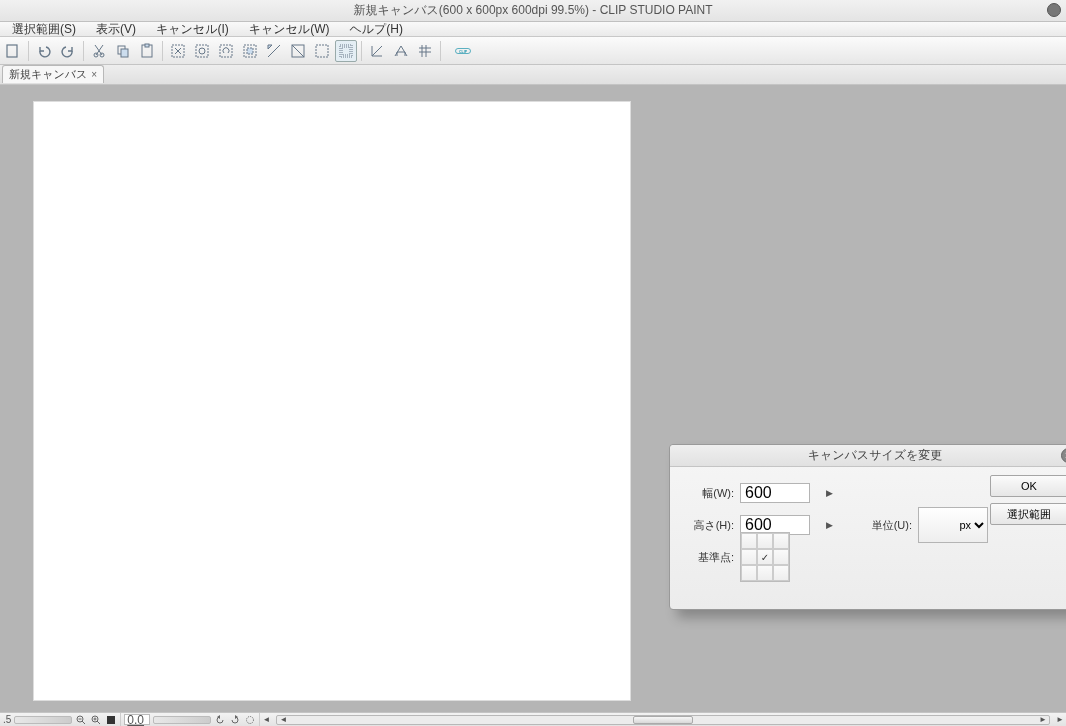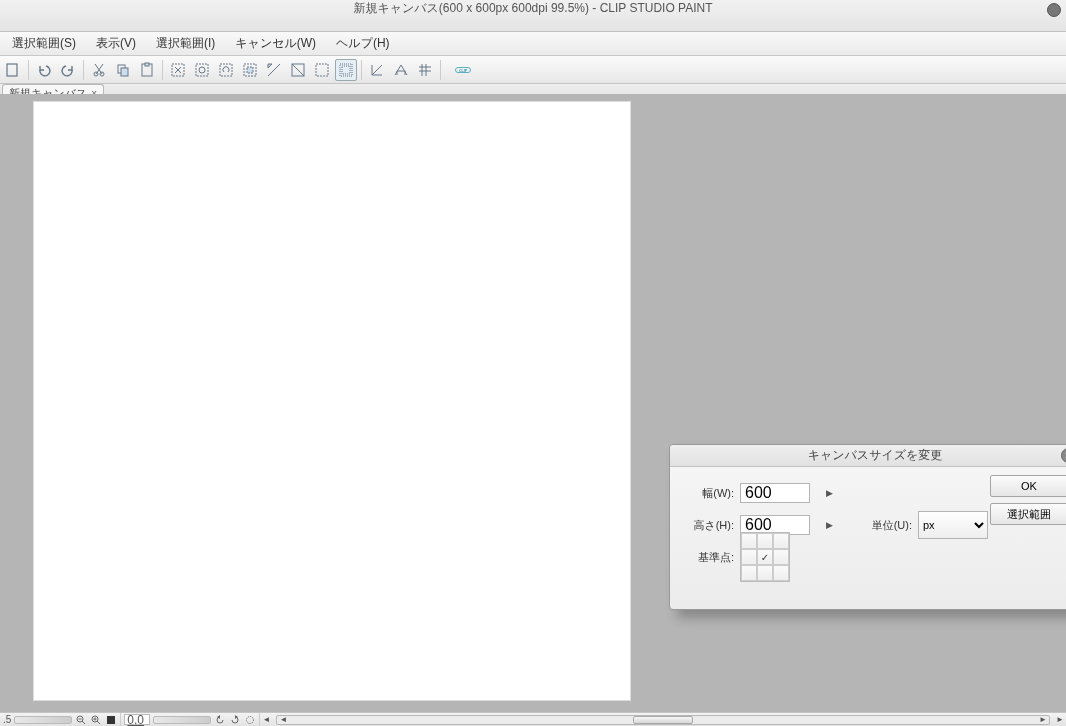--- a/index.html
+++ b/index.html
@@ -1,21 +1,21 @@
 <!DOCTYPE html>
 <html><head>
 <meta charset="utf-8">
 <style>
 * { box-sizing: border-box; margin: 0; padding: 0; font-family: "Meiryo", "MS Gothic", sans-serif; }
 html, body { width: 1066px; height: 726px; overflow: hidden; background: #b5b5b5; }
 
-.titlebar { height: 32px; background: linear-gradient(#f1f1f1,#e4e4e4); border-bottom: 1px solid #c0c0c0; display: flex; justify-content: center; font-size: 12px; color: #555; position: relative; }
+.titlebar { height: 22px; background: linear-gradient(#f1f1f1,#e4e4e4); border-bottom: 1px solid #c0c0c0; display: flex; align-items: center; justify-content: center; font-size: 12px; color: #555; position: relative; }
 .titlebar .circle { position:absolute; right:5px; top:3px; width:14px; height:14px; border-radius:50%; background:#777; border:1px solid #555; }
 
-.menubar { height: 24px; background: linear-gradient(#f9f9f9,#eaeaea); border-bottom: 1px solid #c8c8c8; display:flex; align-items:center; font-size:12px; color:#333; padding-left:2px; }
+.menubar { height: 15px; background: linear-gradient(#f9f9f9,#eaeaea); border-bottom: 1px solid #c8c8c8; display:flex; align-items:center; font-size:12px; color:#333; padding-left:2px; }
 .menubar .item { padding: 0 10px; cursor:default; }
 
 .toolbar { height: 28px; background: linear-gradient(#fbfbfb,#e7e7e7); border-bottom: 1px solid #c4c4c4; display:flex; align-items:center; padding-left:2px; gap:2px; }
 .tbtn { width:22px; height:22px; border:1px solid transparent; display:flex; align-items:center; justify-content:center; color:#456; border-radius:2px; }
 .tbtn.sel { border:1px solid #9aa; background:#e4eef4; }
 .tbtn svg { width:16px; height:16px; }
 .tbtn.wide { width:36px; }
 .sep { width:1px; height:20px; background:#ccc; margin:0 2px; }
 
 .tabbar { height: 20px; background: linear-gradient(#eeeeee,#e0e0e0); border-bottom: 1px solid #c4c4c4; display:flex; font-size:11px; color:#444; }
@@ -35,38 +35,38 @@
 .hscroll .arrow.l{left:0;} .hscroll .arrow.r{right:0;}
 .hscroll .thumb{ position:absolute; left:50%; transform:translateX(-50%); top:0; height:8px; width:60px; background:linear-gradient(#f7f7f7,#d8d8d8); border:1px solid #aaa; border-radius:2px;}
 
 .dialog { position:absolute; left:644px; top:350px; width:412px; height:166px; background:linear-gradient(#f6f6f6,#ececec); border:1px solid #999; border-radius:4px; box-shadow: 8px 8px 12px rgba(0,0,0,0.25); margin-left: 25px; }
 .dlg-title { height:22px; border-bottom:1px solid #c4c4c4; background:linear-gradient(#efefef,#e1e1e1); display:flex; align-items:center; justify-content:center; font-size:12px; color:#444; position:relative; border-radius:4px 4px 0 0;}
 .dlg-close { position:absolute; right:4px; top:3px; width:15px; height:15px; border-radius:50%; background:#888; border:1px solid #666; color:#fff; font-size:10px; display:flex; align-items:center; justify-content:center;}
 .dlg-body { padding:12px 4px; font-size:11px; color:#333; display:grid; grid-template-columns: 60px 80px 20px 60px 80px; grid-auto-rows: 28px; align-items:center; gap:4px 6px; }
 .dlg-body label { text-align:right; white-space:nowrap;}
 .dlg-body input.txt { width:70px; height:20px; border:1px solid #b4b4b4; background:#fff; font-size:16px; padding:0 4px; }
 .dlg-body .arrowbtn { width:10px; height:10px; font-size:9px; color:#555; }
-.dlg-body select { width:70px; height:28px; border:1px solid #b4b4b4; background:linear-gradient(#fff,#eee); font-size:11px; }
+.dlg-body select { width:70px; height:36px; border:1px solid #b4b4b4; background:linear-gradient(#fff,#eee); font-size:11px;text-align:right; }
 .anchor { display:grid; grid-template-columns:repeat(3,16px); grid-template-rows:repeat(3,16px); gap:0; border:1px solid #bbb; width:50px; }
 .anchor div { border:1px solid #ccc; background:linear-gradient(#fafafa,#eee); display:flex; align-items:center; justify-content:center; font-size:10px;}
 .dlg-btns { position:absolute; right:12px; top:30px; display:flex; flex-direction:column; gap:6px; }
 .dlg-btns button { width:78px; height:22px; font-size:11px; border:1px solid #a5a5a5; background:linear-gradient(#fbfbfb,#e6e6e6); border-radius:2px; }
 </style>
 </head>
 <body>
 
 <div class="titlebar">
   <span>新規キャンバス(600 x 600px 600dpi 99.5%) - CLIP STUDIO PAINT</span>
   <span class="circle"></span>
 </div>
 
 <div class="menubar">
   <div class="item">選択範囲(S)</div>
   <div class="item">表示(V)</div>
-  <div class="item">選択範囲(I)</div>
+  <div class="item">キャンセル(I)</div>
   <div class="item">キャンセル(W)</div>
   <div class="item">ヘルプ(H)</div>
 </div>
 
 <div class="toolbar">
   <div class="tbtn">
       <svg viewBox="0 0 16 16">
         <rect x="2" y="2" width="10" height="12" fill="none" stroke="#678" stroke-width="1.2"></rect>
       </svg>
     </div>

